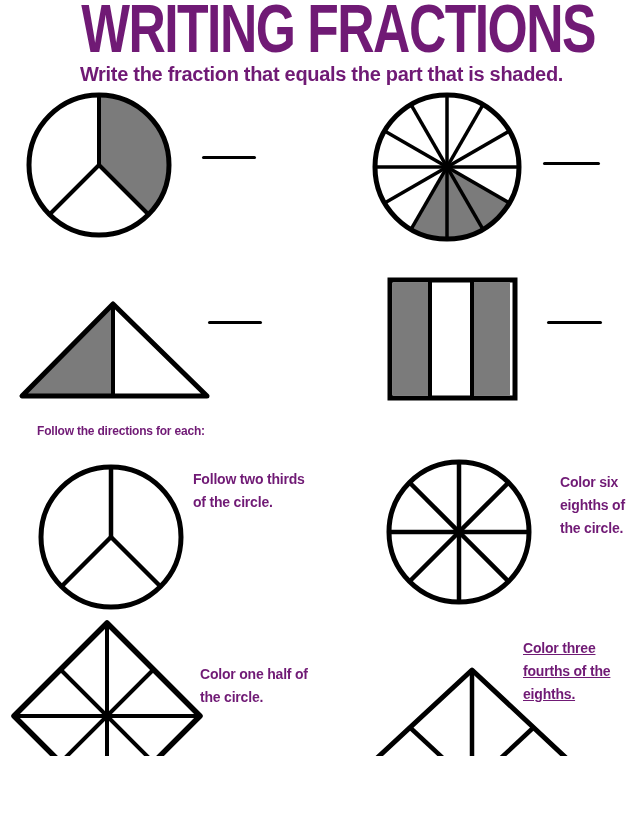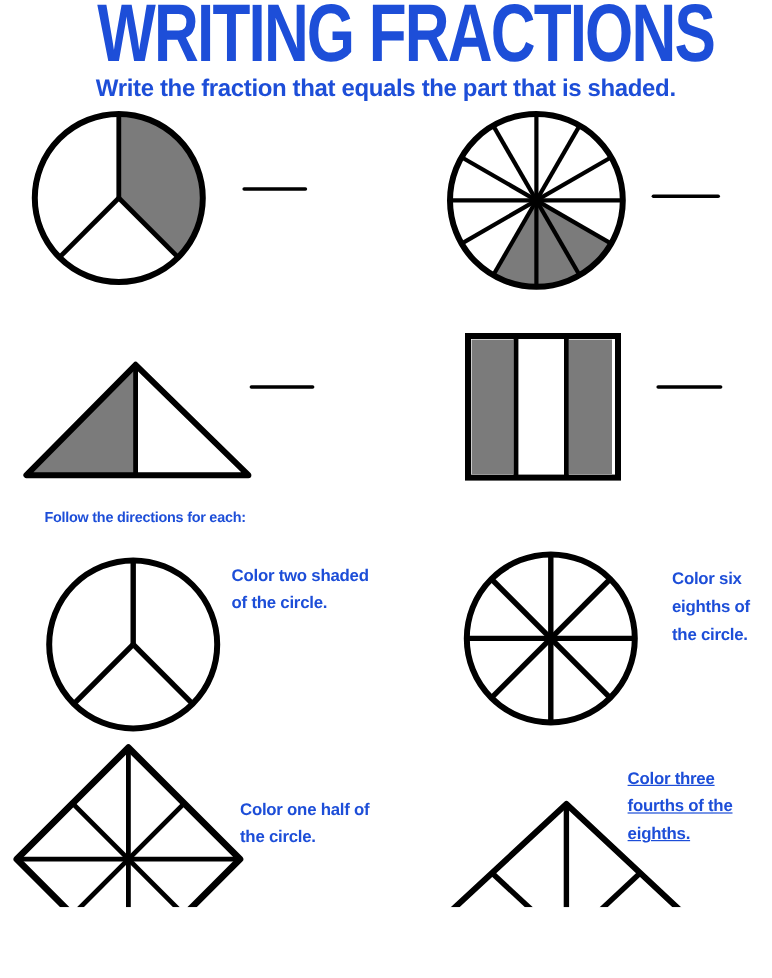--- a/index.html
+++ b/index.html
@@ -1,18 +1,18 @@
 <!DOCTYPE html>
 <html><head>
 <meta charset="utf-8">
 <style>
   html,body{margin:0;padding:0;background:#fff;}
   .page{
     position:relative;width:643px;height:756px;background:#ffffff;
-    color:#1d4ed8;font-family:"DejaVu Sans",sans-serif;overflow:hidden;
+    color:#701a75;font-family:"DejaVu Sans",sans-serif;overflow:hidden;
   }
   .title{
     position:absolute;top:-6px;left:0;width:100%;text-align:center;margin:0;
     white-space:nowrap;
   }
   .title > span{
     display:inline-block;transform:scaleX(0.76);transform-origin:center top;
     font-family:"Liberation Sans",sans-serif;font-weight:bold;font-size:68px;
     letter-spacing:-2px;line-height:1;
   }
@@ -100,21 +100,21 @@
 
   <p class="section-heading">Follow the directions for each:</p>
 
   <svg id="fig-circle-thirds-plain" class="figure" width="148" height="148" viewBox="0 0 148 148">
     <line x1="74" y1="74" x2="74" y2="4" stroke="#000" stroke-width="4.5"></line>
     <line x1="74" y1="74" x2="123.5" y2="123.5" stroke="#000" stroke-width="4.5"></line>
     <line x1="74" y1="74" x2="24.5" y2="123.5" stroke="#000" stroke-width="4.5"></line>
     <circle cx="74" cy="74" r="70" fill="none" stroke="#000" stroke-width="5"></circle>
   </svg>
   <p class="instr" id="instr-1">
-    <span>Color two shaded</span>
+    <span>Follow two thirds</span>
     <span>of the circle.</span>
   </p>
 
   <svg id="fig-circle-eighths" class="figure" width="148" height="148" viewBox="0 0 148 148">
     <line x1="74" y1="4" x2="74" y2="144" stroke="#000" stroke-width="4.5"></line>
     <line x1="123.5" y1="24.5" x2="24.5" y2="123.5" stroke="#000" stroke-width="4.5"></line>
     <line x1="144" y1="74" x2="4" y2="74" stroke="#000" stroke-width="4.5"></line>
     <line x1="123.5" y1="123.5" x2="24.5" y2="24.5" stroke="#000" stroke-width="4.5"></line>
     <circle cx="74" cy="74" r="70" fill="none" stroke="#000" stroke-width="5"></circle>
   </svg>

